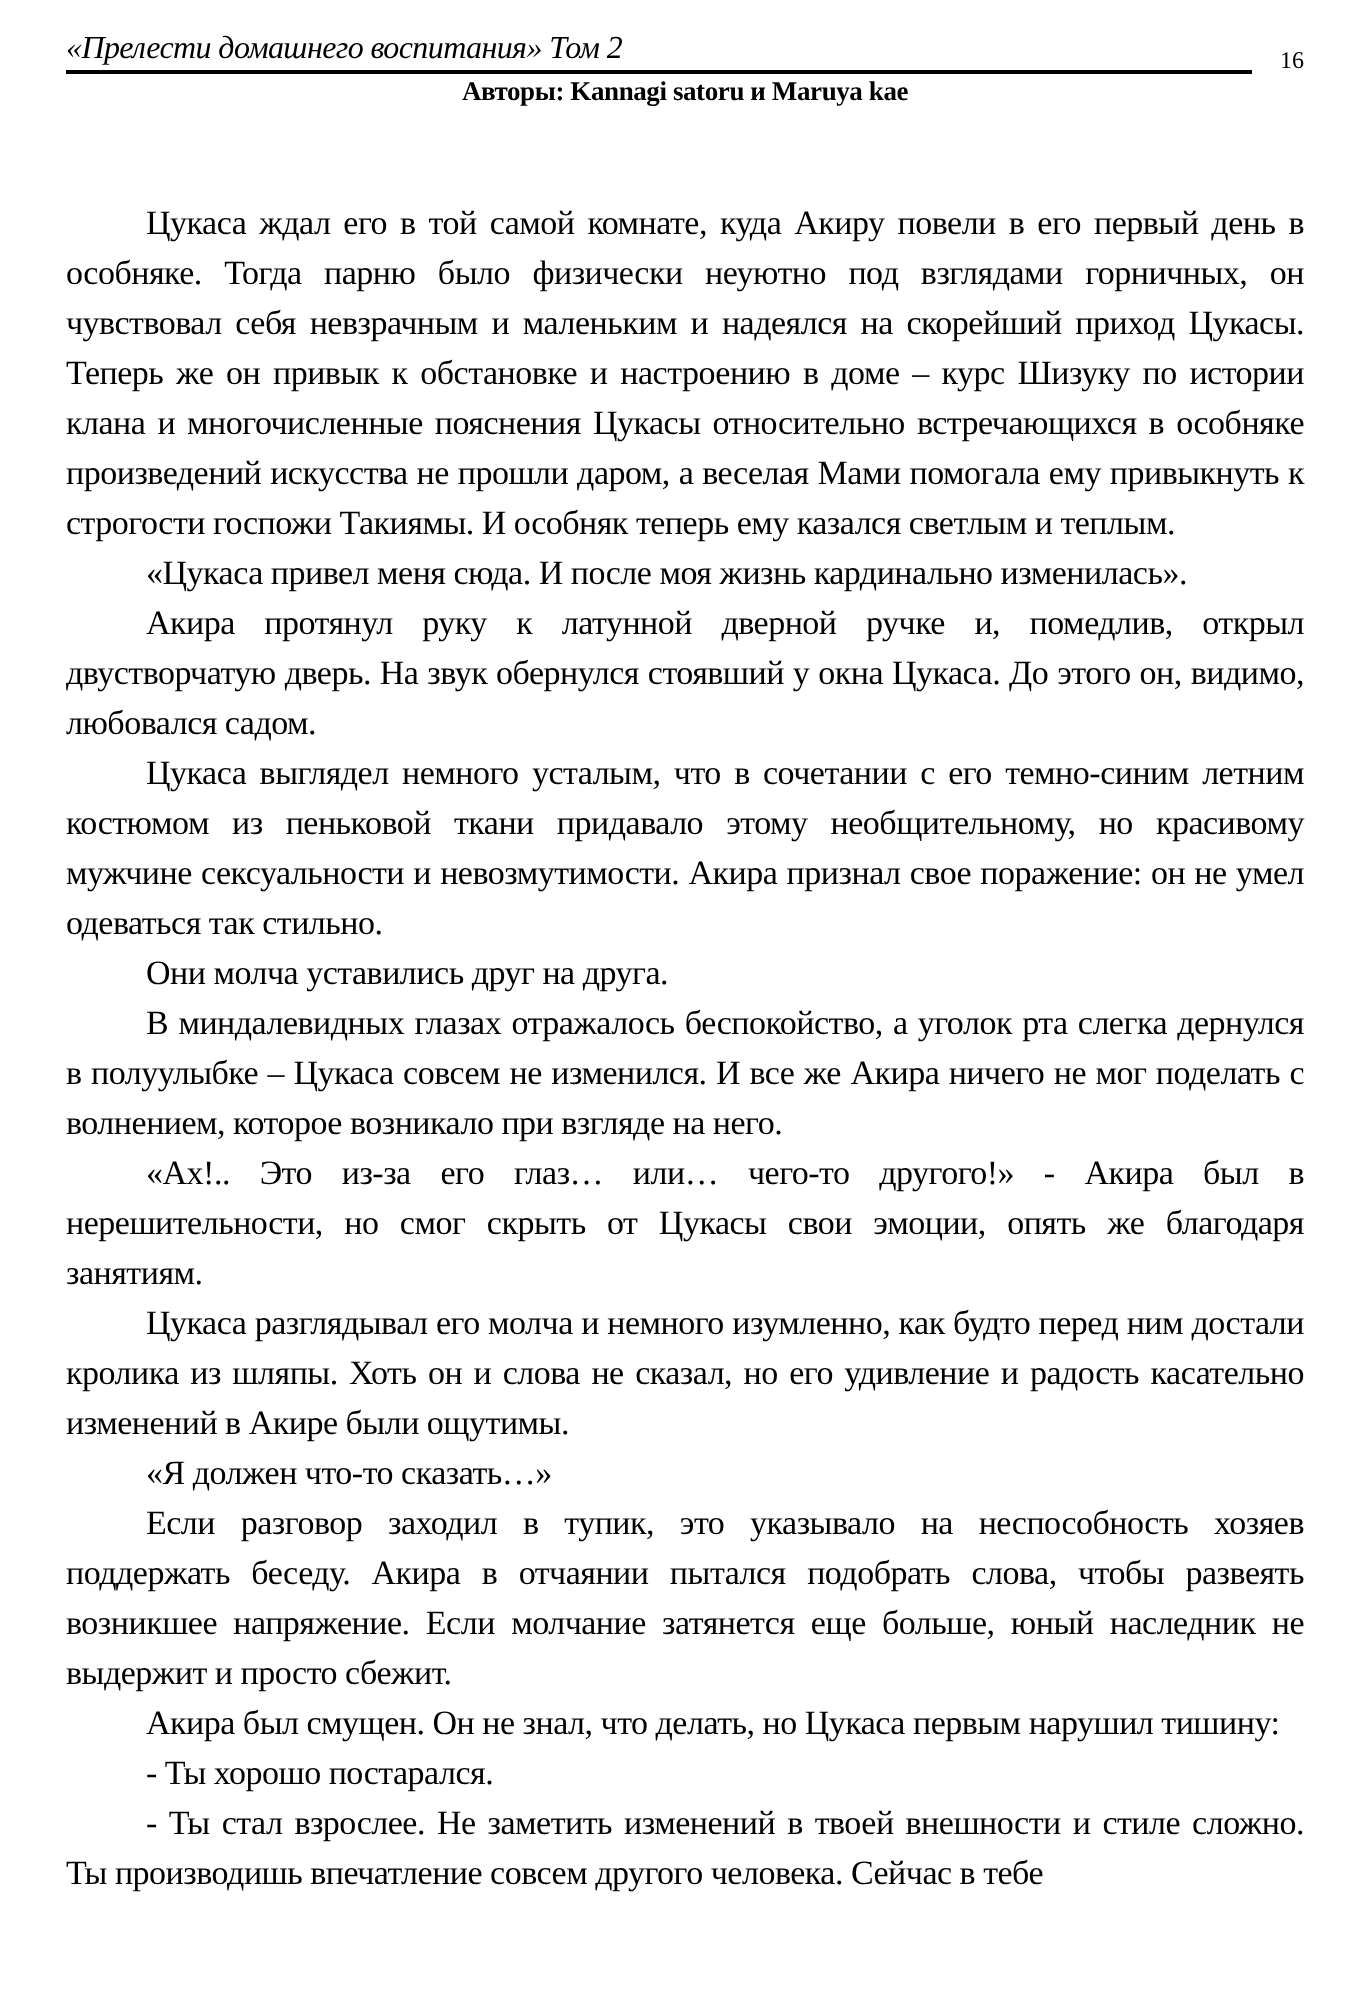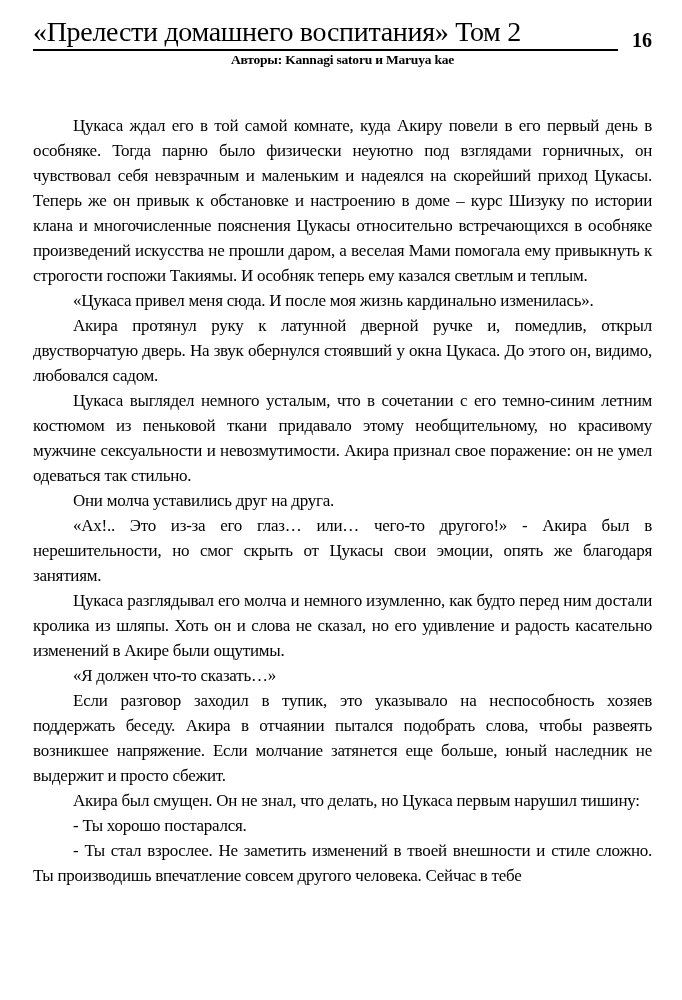--- a/index.html
+++ b/index.html
@@ -21,30 +21,30 @@
   .title-row {
     display: flex;
     align-items: flex-end;
   }
   .title-cell {
     flex: 1;
     border-bottom: 2.5px solid #000000;
     padding-bottom: 1px;
   }
   .book-title {
-    font-size: 28px;
+    font-size: 16px;
     letter-spacing: -0.3px;
     white-space: nowrap;
+    font-style: italic;
   }
   .page-num {
-    font-size: 20px;
+    font-size: 12px;
     padding-left: 14px;
     padding-bottom: 1px;
     line-height: 1;
-    font-weight: bold;
   }
   .authors {
     font-size: 13.5px;
     font-weight: bold;
     letter-spacing: -0.2px;
     margin-top: 1px;
     text-align: center;
   }
   .body-text {
     margin-top: 45px;
@@ -72,20 +72,21 @@
     </div>
     <div class="authors">Авторы: Kannagi satoru и Maruya kae</div>
   </header>
 
   <main class="body-text" id="body-text">
       <p>Цукаса ждал его в той самой комнате, куда Акиру повели в его первый день в особняке. Тогда парню было физически неуютно под взглядами горничных, он чувствовал себя невзрачным и маленьким и надеялся на скорейший приход Цукасы. Теперь же он привык к обстановке и настроению в доме – курс Шизуку по истории клана и многочисленные пояснения Цукасы относительно встречающихся в особняке произведений искусства не прошли даром, а веселая Мами помогала ему привыкнуть к строгости госпожи Такиямы. И особняк теперь ему казался светлым и теплым.</p>
       <p>«Цукаса привел меня сюда. И после моя жизнь кардинально изменилась».</p>
       <p>Акира протянул руку к латунной дверной ручке и, помедлив, открыл двустворчатую дверь.  На звук обернулся стоявший у окна Цукаса. До этого он, видимо, любовался садом.</p>
       <p>Цукаса выглядел немного усталым, что в сочетании с его темно-синим летним костюмом из пеньковой ткани придавало этому необщительному, но красивому мужчине сексуальности и невозмутимости. Акира признал свое поражение: он не умел одеваться так стильно.</p>
       <p>Они молча уставились друг на друга.</p>
+      <p>В миндалевидных глазах отражалось беспокойство, а уголок рта слегка дернулся в полуулыбке – Цукаса совсем не изменился. И все же Акира ничего не мог поделать с волнением, которое возникало при взгляде на него.</p>
       <p>«Ах!.. Это из-за его глаз… или… чего-то другого!»  - Акира был в нерешительности, но смог скрыть от Цукасы свои эмоции, опять же благодаря занятиям.</p>
       <p>Цукаса разглядывал его молча и немного изумленно, как будто перед ним достали кролика из шляпы. Хоть он и слова не сказал, но его удивление и радость касательно изменений в Акире были ощутимы.</p>
       <p>«Я должен что-то сказать…»</p>
       <p>Если разговор заходил в тупик, это указывало на неспособность хозяев поддержать беседу. Акира в отчаянии пытался подобрать слова, чтобы развеять возникшее напряжение. Если молчание затянется еще больше, юный наследник не выдержит и просто сбежит.</p>
       <p>Акира был смущен. Он не знал, что делать, но Цукаса первым нарушил тишину:</p>
       <p>- Ты хорошо постарался.</p>
       <p>- Ты стал взрослее. Не заметить изменений в твоей внешности и стиле сложно. Ты производишь впечатление совсем другого человека. Сейчас в тебе</p>
     </main>
 </div>
 

